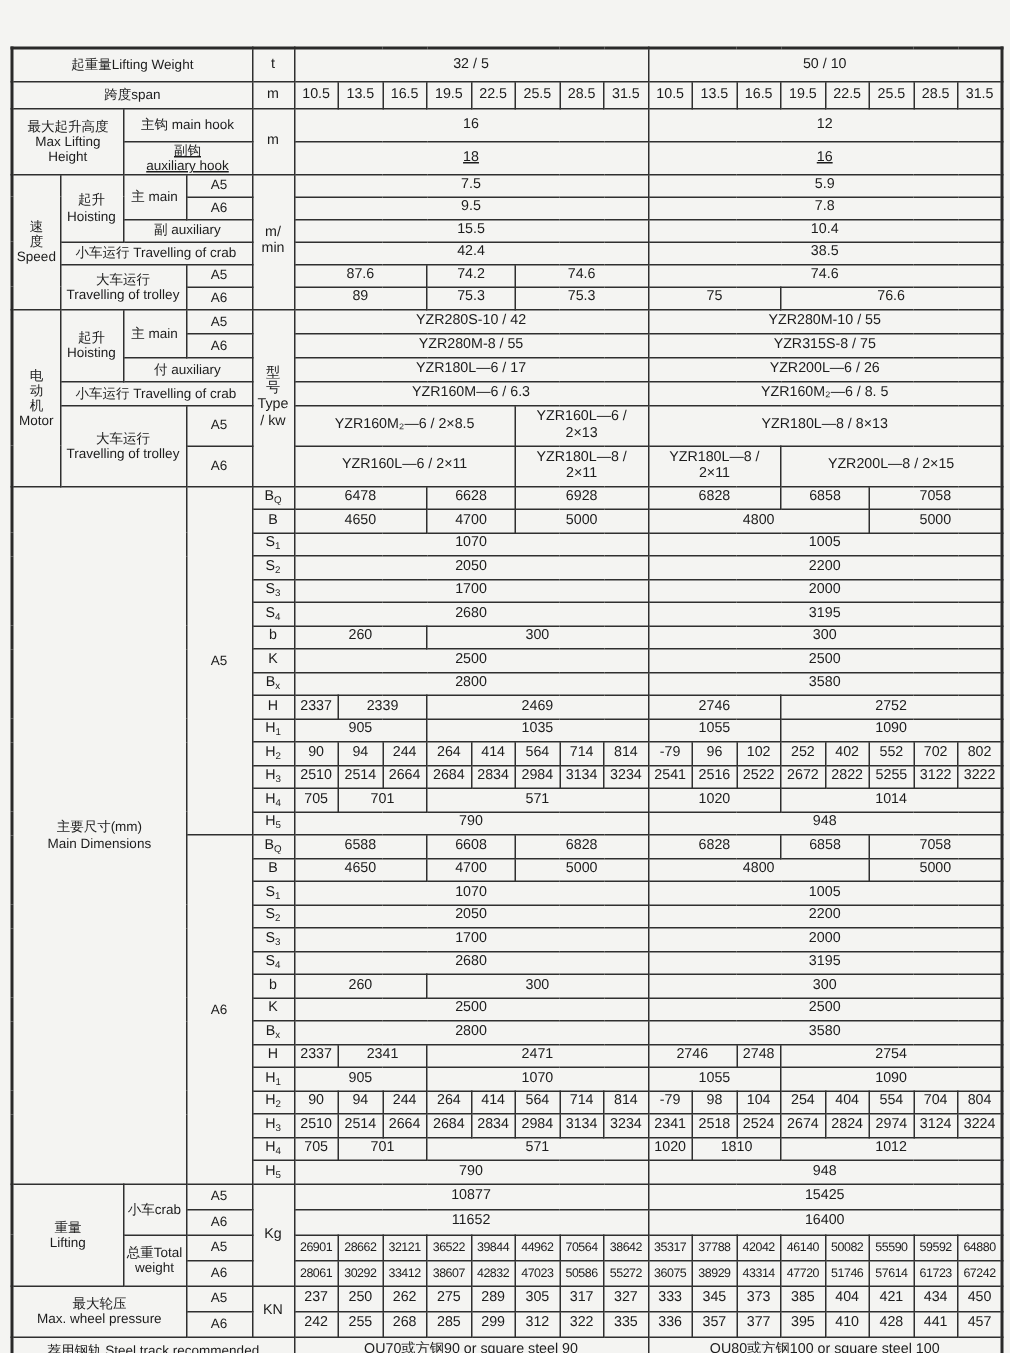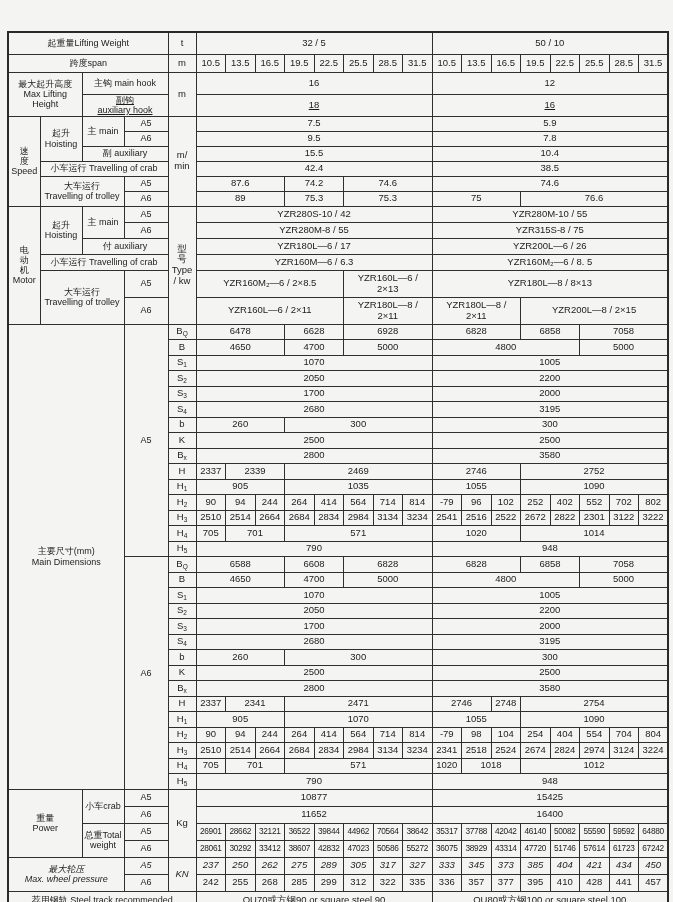--- a/index.html
+++ b/index.html
@@ -280,21 +280,21 @@
           <td class="val">2684</td>
           <td class="val">2834</td>
           <td class="val">2984</td>
           <td class="val">3134</td>
           <td class="val">3234</td>
           <td class="val">2541</td>
           <td class="val">2516</td>
           <td class="val">2522</td>
           <td class="val">2672</td>
           <td class="val">2822</td>
-          <td class="val">2301</td>
+          <td class="val">5255</td>
           <td class="val">3122</td>
           <td class="val">3222</td>
         </tr>
         <tr style="height: 15.5px;">
           <td class="unit"><span>H</span><span class="subsc">4</span></td>
           <td class="val">705</td>
           <td colspan="2" class="val">701</td>
           <td colspan="5" class="val">571</td>
           <td colspan="3" class="val">1020</td>
           <td colspan="5" class="val">1014</td>
@@ -411,31 +411,31 @@
           <td class="val">2974</td>
           <td class="val">3124</td>
           <td class="val">3224</td>
         </tr>
         <tr style="height: 15.5px;">
           <td class="unit"><span>H</span><span class="subsc">4</span></td>
           <td class="val">705</td>
           <td colspan="2" class="val">701</td>
           <td colspan="5" class="val">571</td>
           <td class="val">1020</td>
-          <td colspan="2" class="val">1018</td>
+          <td colspan="2" class="val">1810</td>
           <td colspan="5" class="val">1012</td>
         </tr>
         <tr style="height: 15.5px;">
           <td class="unit"><span>H</span><span class="subsc">5</span></td>
           <td colspan="8" class="val">790</td>
           <td colspan="8" class="val">948</td>
         </tr>
         <tr style="height: 17px;">
           <td colspan="2" rowspan="4" class="lbl">重量
-Power</td>
+Lifting</td>
           <td rowspan="2" class="lbl">小车crab</td>
           <td class="lbl">A5</td>
           <td rowspan="4" class="unit">Kg</td>
           <td colspan="8" class="val">10877</td>
           <td colspan="8" class="val">15425</td>
         </tr>
         <tr style="height: 17px;">
           <td class="lbl">A6</td>
           <td colspan="8" class="val">11652</td>
           <td colspan="8" class="val">16400</td>
@@ -472,21 +472,21 @@
           <td class="val sm">55272</td>
           <td class="val sm">36075</td>
           <td class="val sm">38929</td>
           <td class="val sm">43314</td>
           <td class="val sm">47720</td>
           <td class="val sm">51746</td>
           <td class="val sm">57614</td>
           <td class="val sm">61723</td>
           <td class="val sm">67242</td>
         </tr>
-        <tr style="height: 17px; font-style: italic;">
+        <tr style="height: 17px;">
           <td colspan="3" rowspan="2" class="lbl">最大轮压
 Max.  wheel pressure</td>
           <td class="lbl">A5</td>
           <td rowspan="2" class="unit">KN</td>
           <td class="val">237</td>
           <td class="val">250</td>
           <td class="val">262</td>
           <td class="val">275</td>
           <td class="val">289</td>
           <td class="val">305</td>

